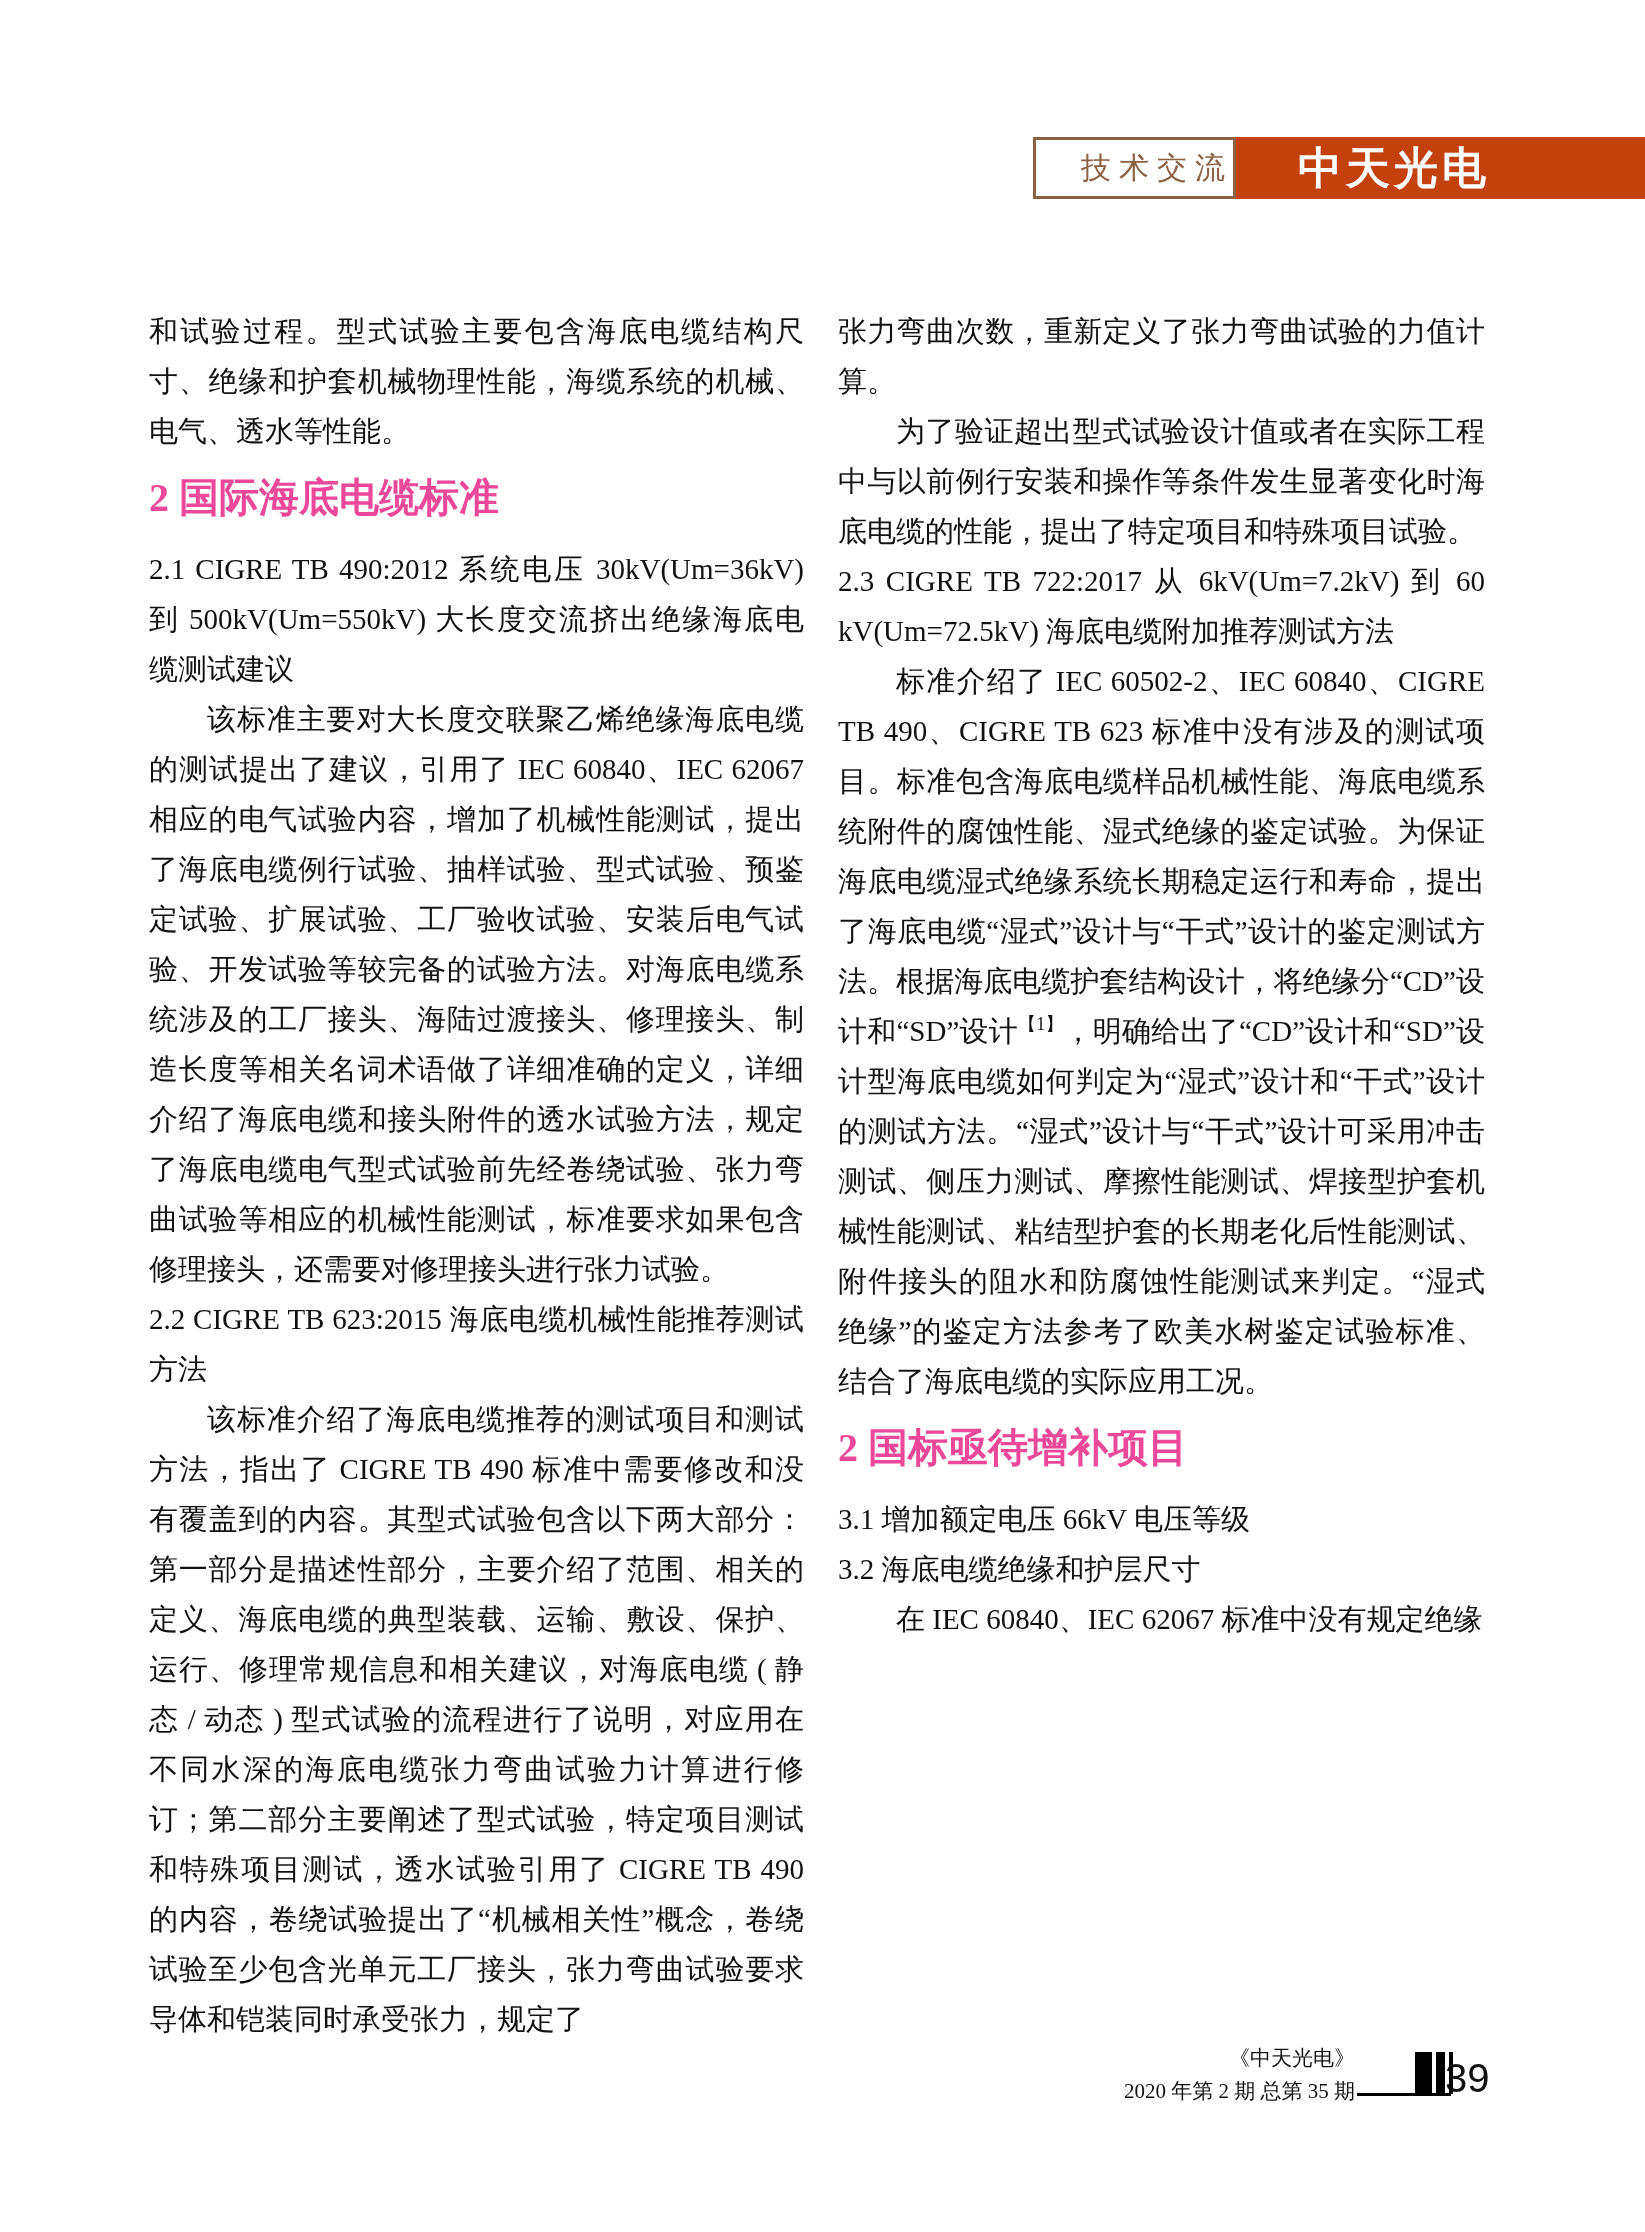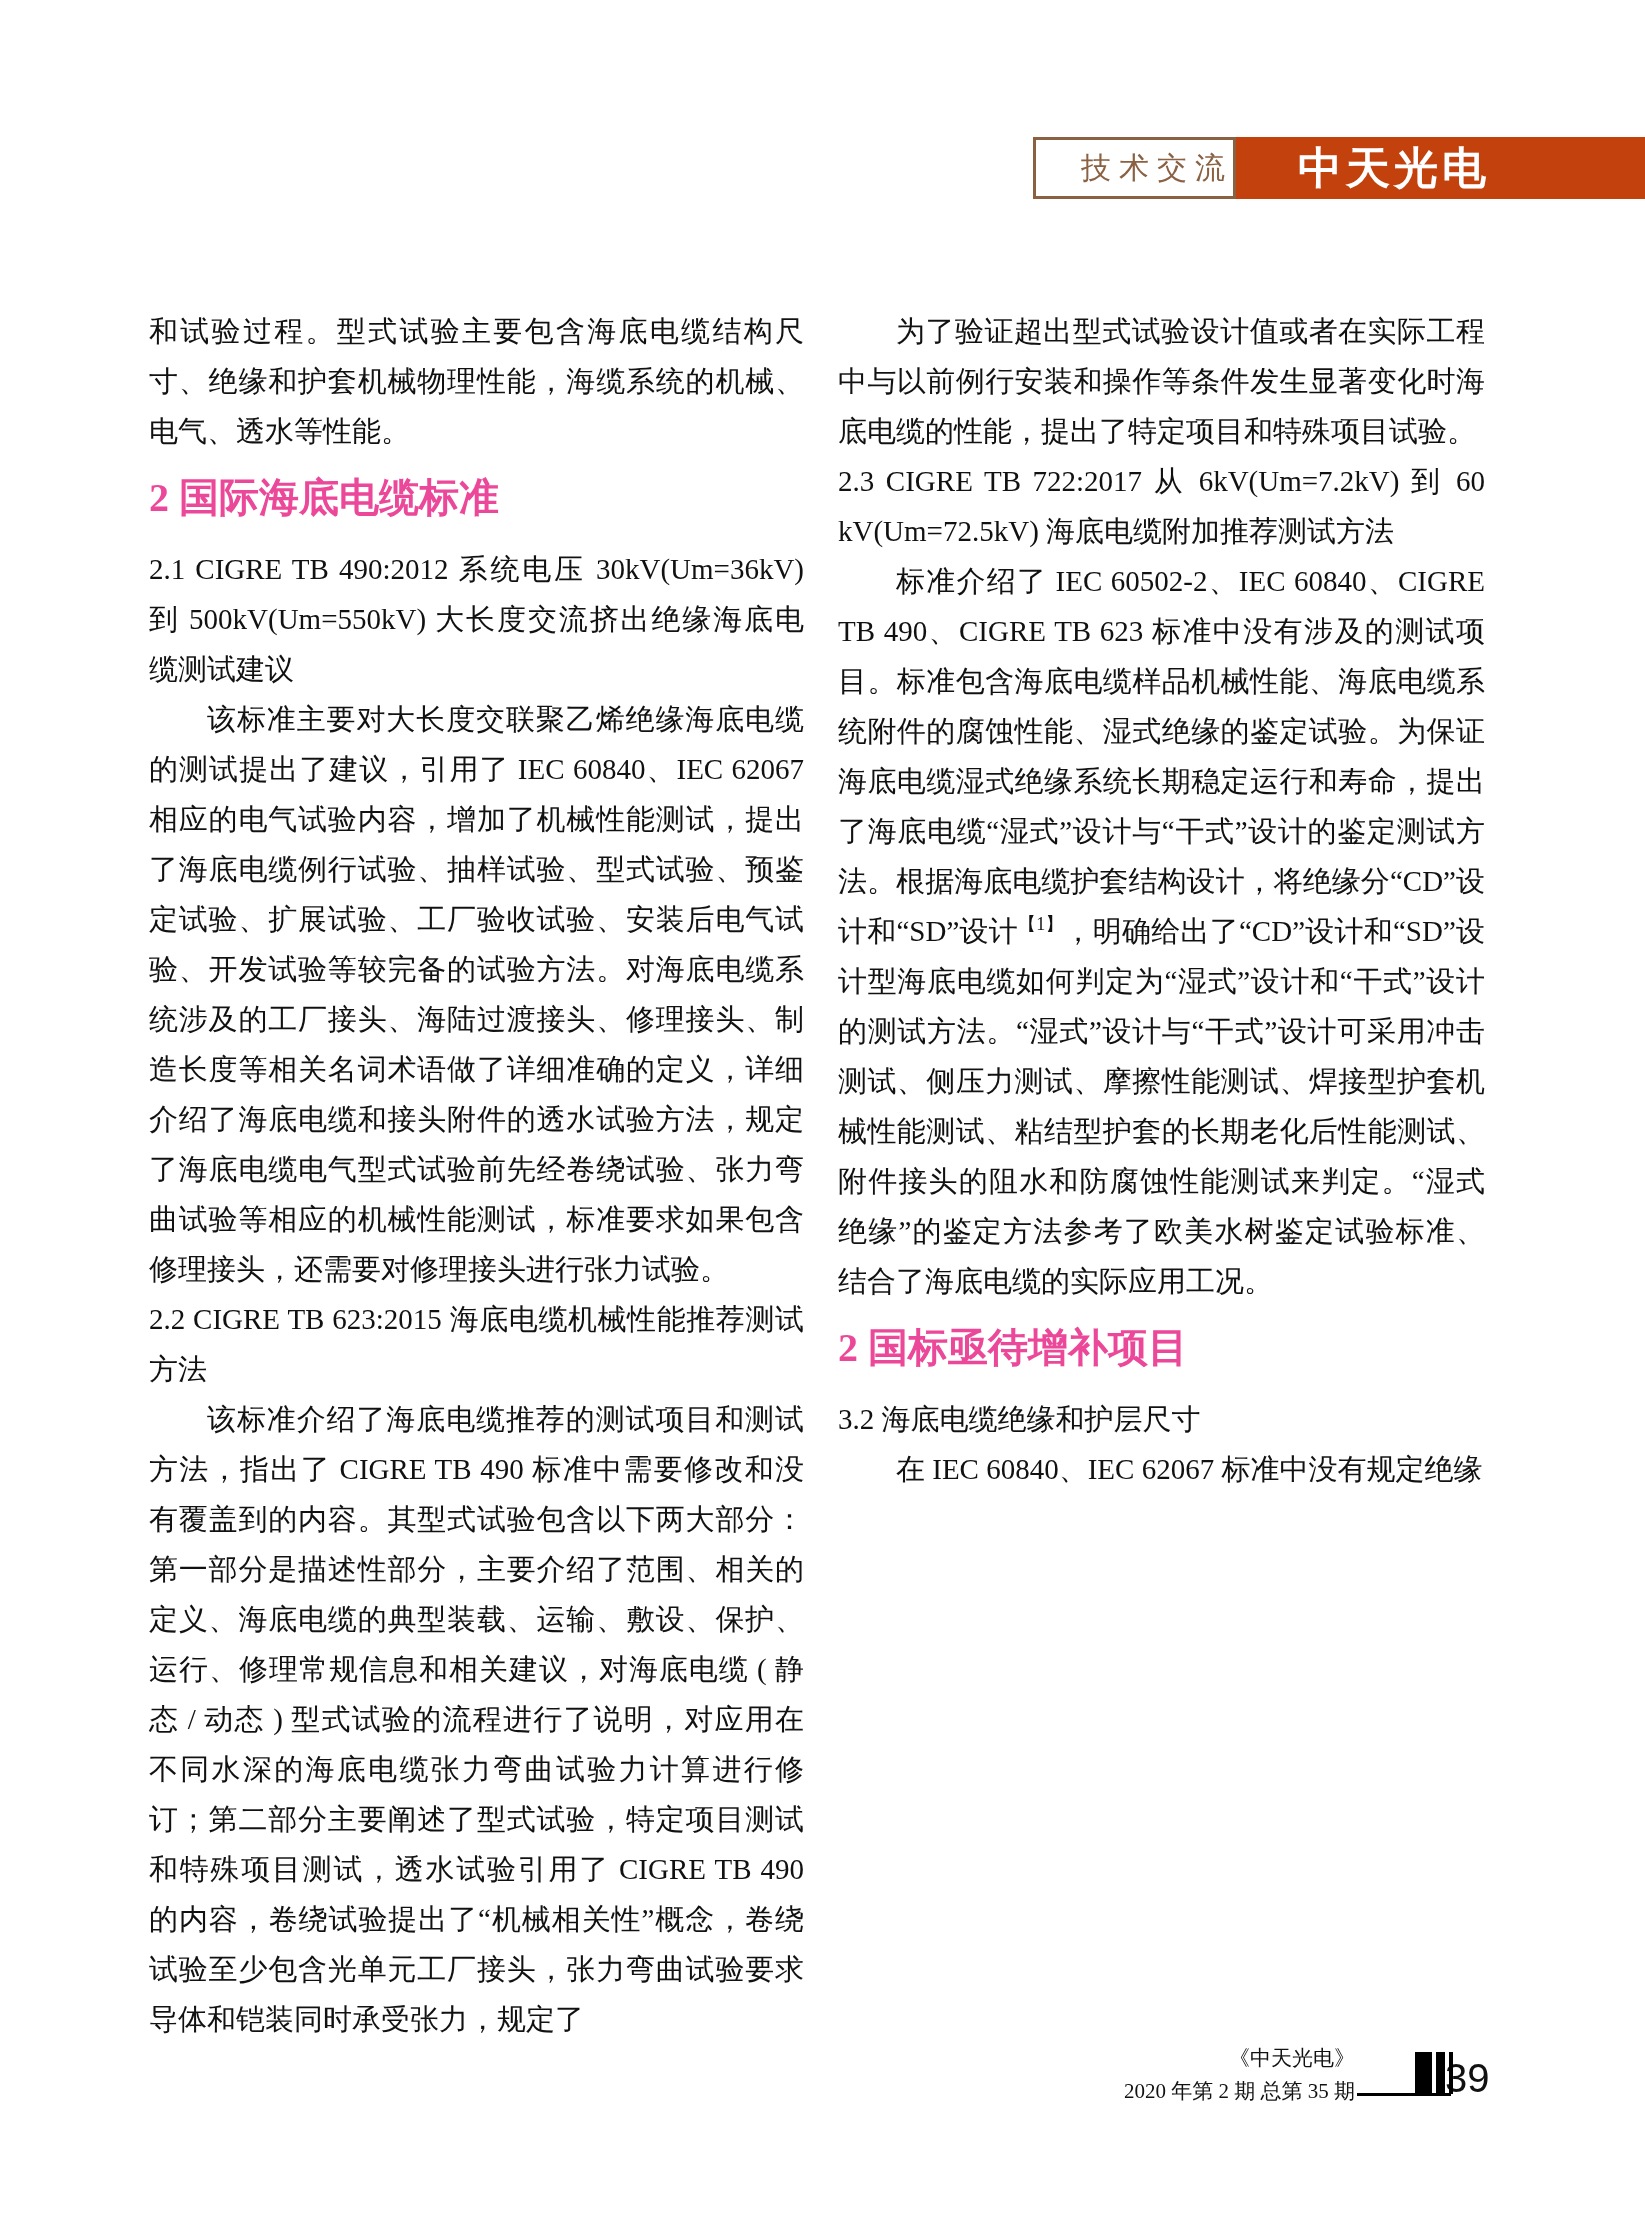--- a/index.html
+++ b/index.html
@@ -94,24 +94,26 @@
   <div class="col col-left">
     <p>和试验过程。型式试验主要包含海底电缆结构尺寸、绝缘和护套机械物理性能，海缆系统的机械、电气、透水等性能。</p>
     <div class="sec-title">2 国际海底电缆标准</div>
     <p class="sub-title">2.1 CIGRE TB 490:2012 系统电压 30kV(Um=36kV) 到 500kV(Um=550kV) 大长度交流挤出绝缘海底电缆测试建议</p>
     <p class="indent">该标准主要对大长度交联聚乙烯绝缘海底电缆的测试提出了建议，引用了 IEC 60840、IEC 62067 相应的电气试验内容，增加了机械性能测试，提出了海底电缆例行试验、抽样试验、型式试验、预鉴定试验、扩展试验、工厂验收试验、安装后电气试验、开发试验等较完备的试验方法。对海底电缆系统涉及的工厂接头、海陆过渡接头、修理接头、制造长度等相关名词术语做了详细准确的定义，详细介绍了海底电缆和接头附件的透水试验方法，规定了海底电缆电气型式试验前先经卷绕试验、张力弯曲试验等相应的机械性能测试，标准要求如果包含修理接头，还需要对修理接头进行张力试验。</p>
     <p class="sub-title">2.2 CIGRE TB 623:2015 海底电缆机械性能推荐测试方法</p>
     <p class="indent">该标准介绍了海底电缆推荐的测试项目和测试方法，指出了 CIGRE TB 490 标准中需要修改和没有覆盖到的内容。其型式试验包含以下两大部分：第一部分是描述性部分，主要介绍了范围、相关的定义、海底电缆的典型装载、运输、敷设、保护、运行、修理常规信息和相关建议，对海底电缆 ( 静态 / 动态 ) 型式试验的流程进行了说明，对应用在不同水深的海底电缆张力弯曲试验力计算进行修订；第二部分主要阐述了型式试验，特定项目测试和特殊项目测试，透水试验引用了 CIGRE TB 490 的内容，卷绕试验提出了“机械相关性”概念，卷绕试验至少包含光单元工厂接头，张力弯曲试验要求导体和铠装同时承受张力，规定了</p>
   </div>
 
   <div class="col col-right">
+    <p>张力弯曲次数，重新定义了张力弯曲试验的力值计算。</p>
     <p class="indent">为了验证超出型式试验设计值或者在实际工程中与以前例行安装和操作等条件发生显著变化时海底电缆的性能，提出了特定项目和特殊项目试验。</p>
     <p class="sub-title">2.3 CIGRE TB 722:2017 从 6kV(Um=7.2kV) 到 60 kV(Um=72.5kV) 海底电缆附加推荐测试方法</p>
     <p class="indent"><span>标准介绍了 IEC 60502-2、IEC 60840、CIGRE TB 490、CIGRE TB 623 标准中没有涉及的测试项目。标准包含海底电缆样品机械性能、海底电缆系统附件的腐蚀性能、湿式绝缘的鉴定试验。为保证海底电缆湿式绝缘系统长期稳定运行和寿命，提出了海底电缆“湿式”设计与“干式”设计的鉴定测试方法。根据海底电缆护套结构设计，将绝缘分“CD”设计和“SD”设计</span><sup class="ref">【1】</sup><span>，明确给出了“CD”设计和“SD”设计型海底电缆如何判定为“湿式”设计和“干式”设计的测试方法。“湿式”设计与“干式”设计可采用冲击测试、侧压力测试、摩擦性能测试、焊接型护套机械性能测试、粘结型护套的长期老化后性能测试、附件接头的阻水和防腐蚀性能测试来判定。“湿式绝缘”的鉴定方法参考了欧美水树鉴定试验标准、结合了海底电缆的实际应用工况。</span></p>
     <div class="sec-title">2 国标亟待增补项目</div>
+    <p class="sub-title">3.1 增加额定电压 66kV 电压等级</p>
     <p class="sub-title">3.2 海底电缆绝缘和护层尺寸</p>
     <p class="indent">在 IEC 60840、IEC 62067 标准中没有规定绝缘</p>
   </div>
 
   <div class="footer-text">
     <div>《中天光电》</div>
     <div>2020 年第 2 期 总第 35 期</div>
   </div>
   <div class="page-number">39</div>
   <div class="footer-rule"></div>

